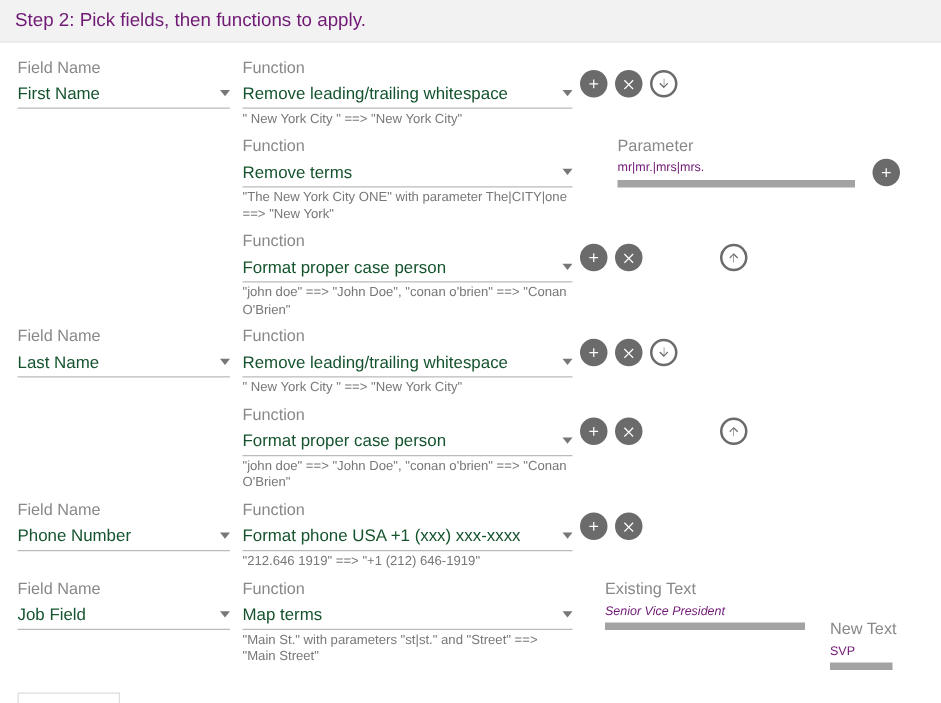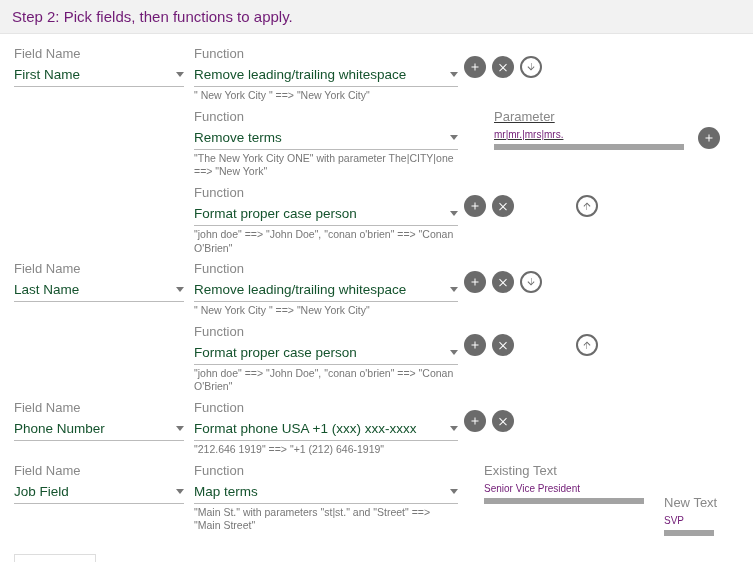--- a/index.html
+++ b/index.html
@@ -3,21 +3,21 @@
 <meta charset="utf-8">
 <style>
 *{box-sizing:border-box;margin:0;padding:0;}
 body{font-family:Arial,Helvetica,sans-serif;font-size:13px;color:#333;background:#fff;width:753px;}
 .header{background:#f2f2f2;padding:8px 12px;font-size:15px;color:#701a75;border-bottom:1px solid #e5e5e5;}
 .container{padding:6px 14px 20px 14px;}
 .row{display:flex;align-items:flex-start;}
 .col-field{width:180px;padding-right:10px;}
 .col-func{width:270px;padding-right:6px;}
 .col-icons{display:flex;gap:6px;align-items:center;padding-top:16px;}
-.col-param{margin-left:30px;text-decoration:underline;}
+.col-param{margin-left:30px;}
 .label{font-size:13px;color:#888;margin-top:6px;margin-bottom:2px;display:block;}
 .select{display:flex;align-items:center;justify-content:space-between;border-bottom:1px solid #bbb;height:24px;cursor:pointer;font-size:13.5px;color:#14532d;}
 .select .caret{width:0;height:0;border-left:4px solid transparent;border-right:4px solid transparent;border-top:5px solid #777;}
 .value-input{border:none;border-bottom:6px solid #a3a3a3;height:24px;font-size:10px;color:#701a75;width:150px;outline:none;}
 .example{font-size:10.5px;color:#777;margin-top:2px;line-height:1.3;}
 .icon-btn{width:22px;height:22px;border-radius:50%;background:#6b6b6b;display:flex;align-items:center;justify-content:center;color:#fff;cursor:pointer;flex-shrink:0;}
 .icon-btn.outline{background:#fff;border:2px solid #6b6b6b;color:#6b6b6b;}
 .icon-btn svg{width:12px;height:12px;fill:currentColor;}
 .spacer-icon{width:22px;}
 .add-field-btn{margin-top:18px;border:1px solid #ddd;background:#fff;padding:7px 12px;display:inline-flex;align-items:center;gap:6px;font-size:13px;color:#333;cursor:pointer;letter-spacing:0.5px;}
@@ -236,21 +236,21 @@
     <div class="col-func">
       <span class="label">Function</span>
       <div class="select">
         <span>Map terms</span>
         <span class="caret"></span>
       </div>
       <div class="example">"Main St." with parameters "st|st." and "Street" ==&gt; "Main Street"</div>
     </div>
     <div style="padding-left:20px;">
       <span class="label">Existing Text</span>
-      <input class="value-input" style="width: 160px;" value="Senior Vice President">
+      <input class="value-input" style="width: 160px; font-style: italic;" value="Senior Vice President">
     </div>
     <div style="padding-left:20px;margin-top:32px;">
       <span class="label">New Text</span>
       <input class="value-input" style="width: 50px;" value="SVP">
     </div>
   </div>
 
   <button class="add-field-btn">
     <span class="plus-ring">+</span>
     <span>CITY</span>

